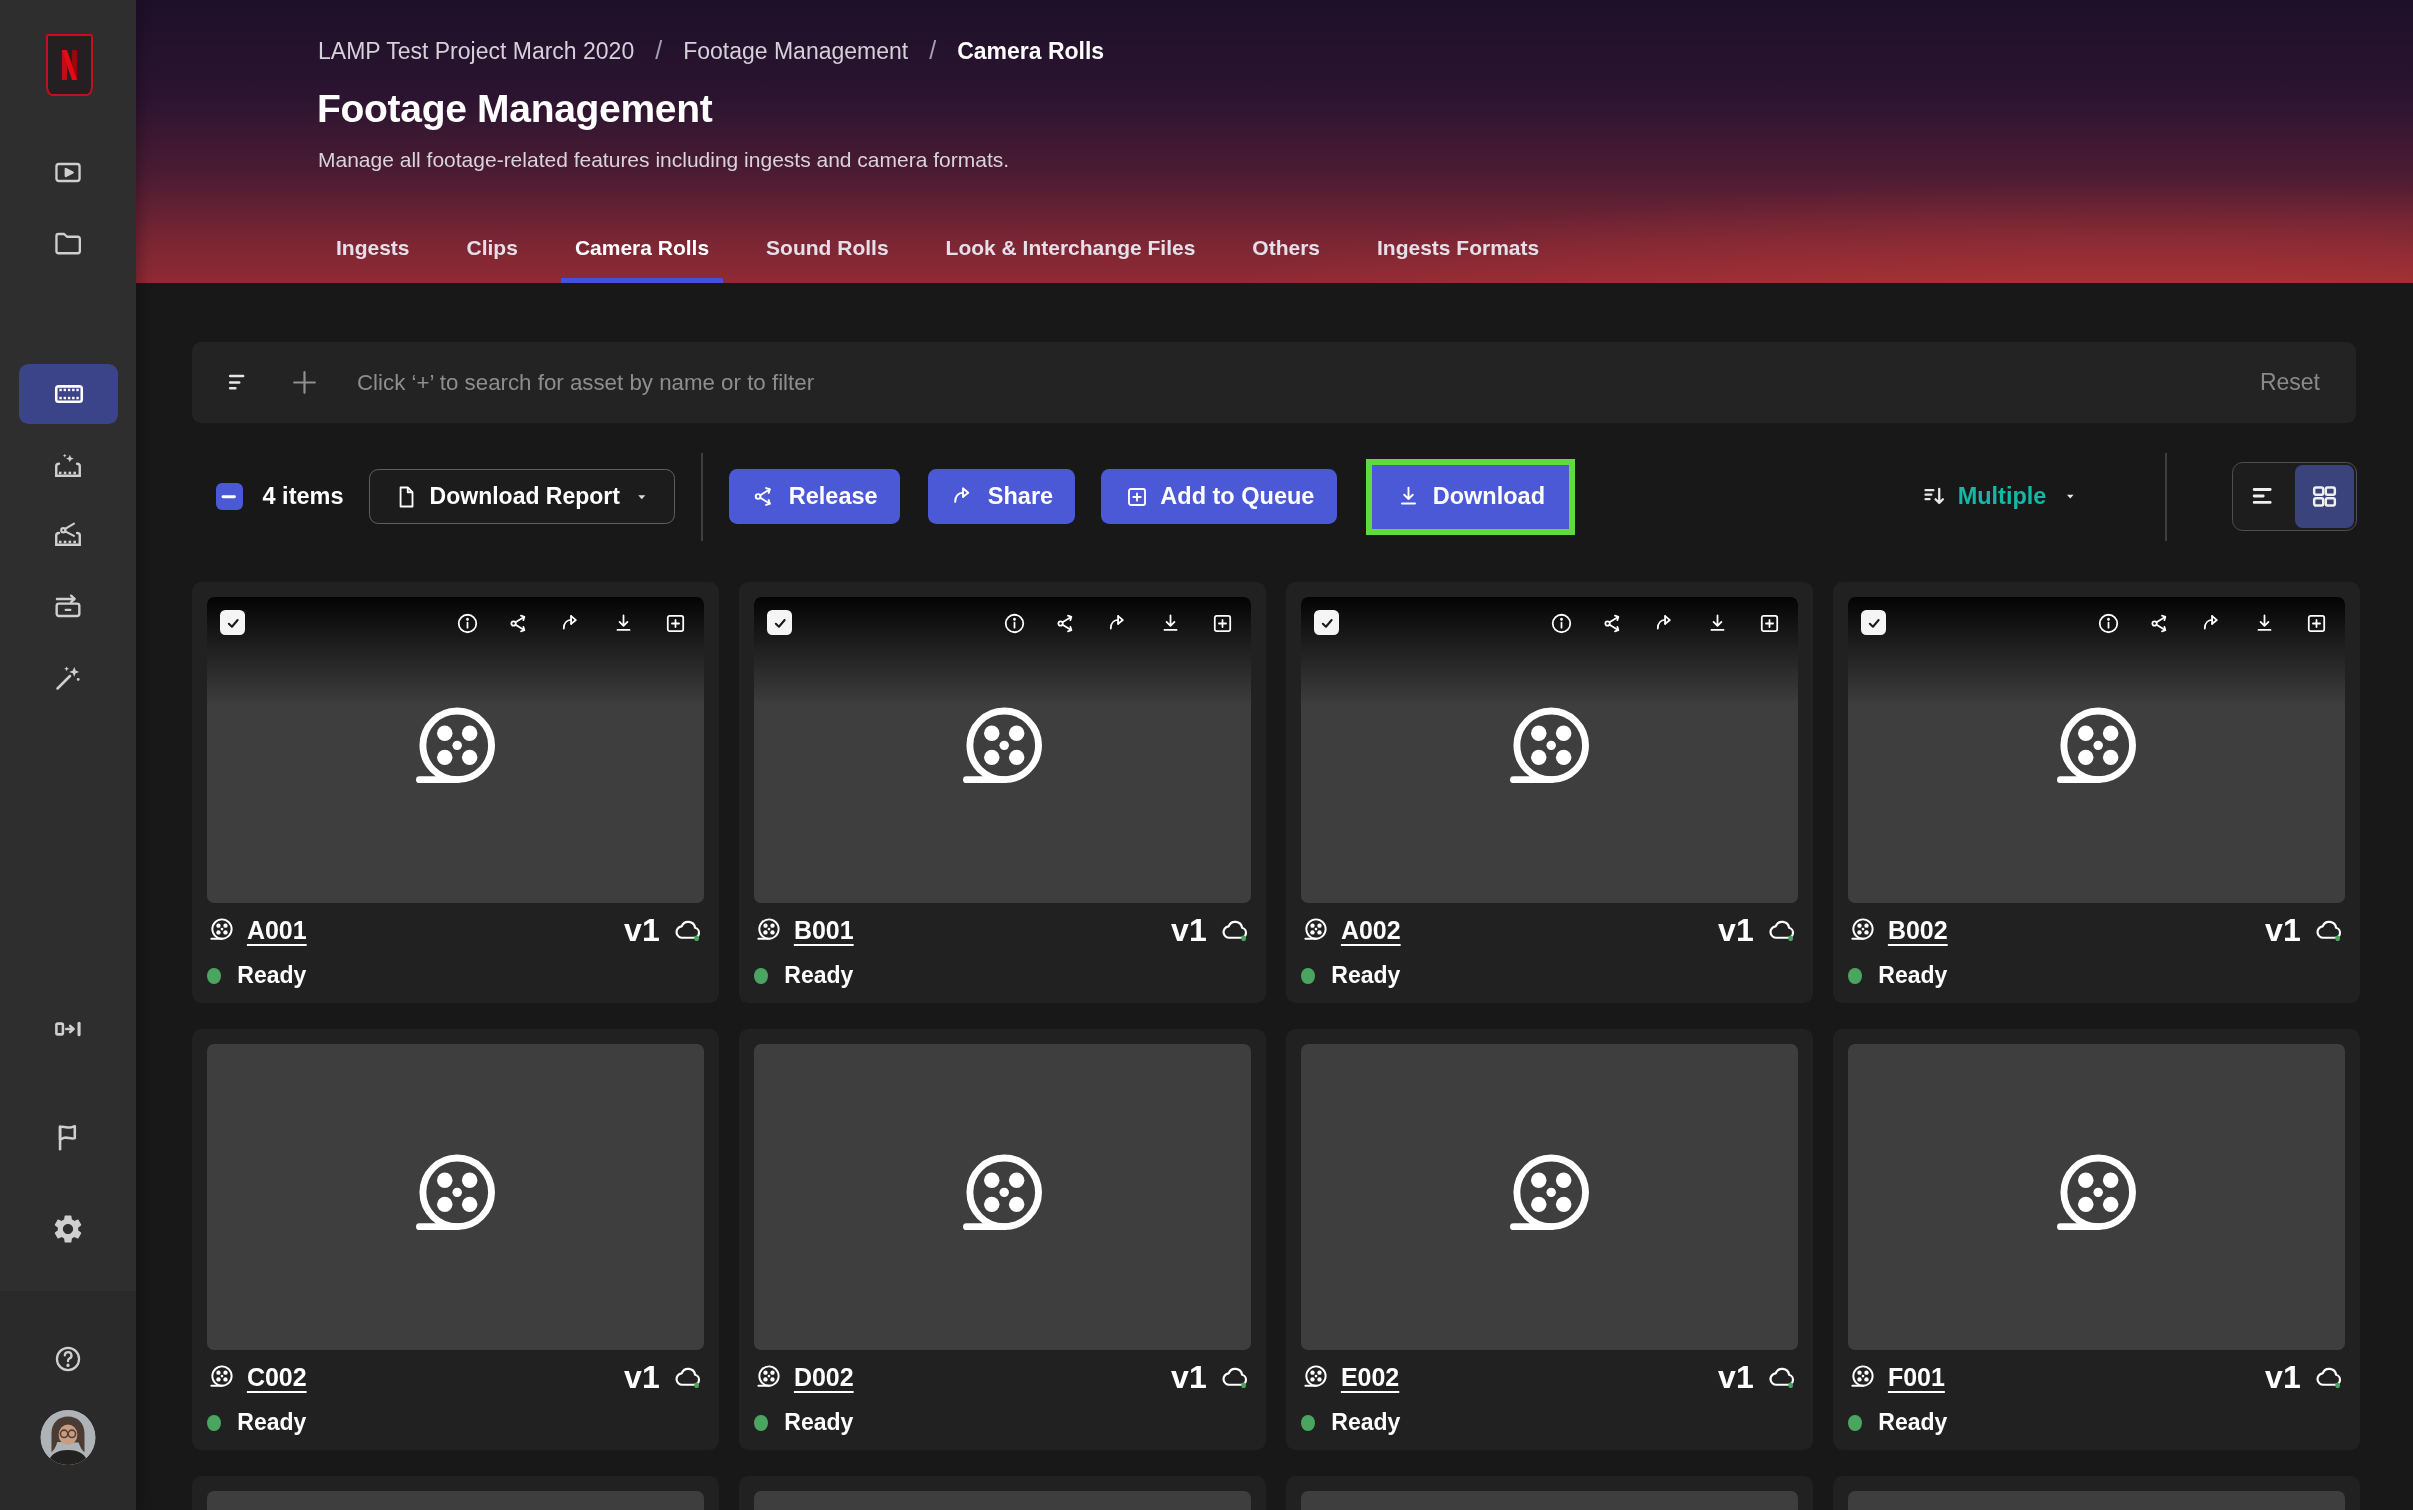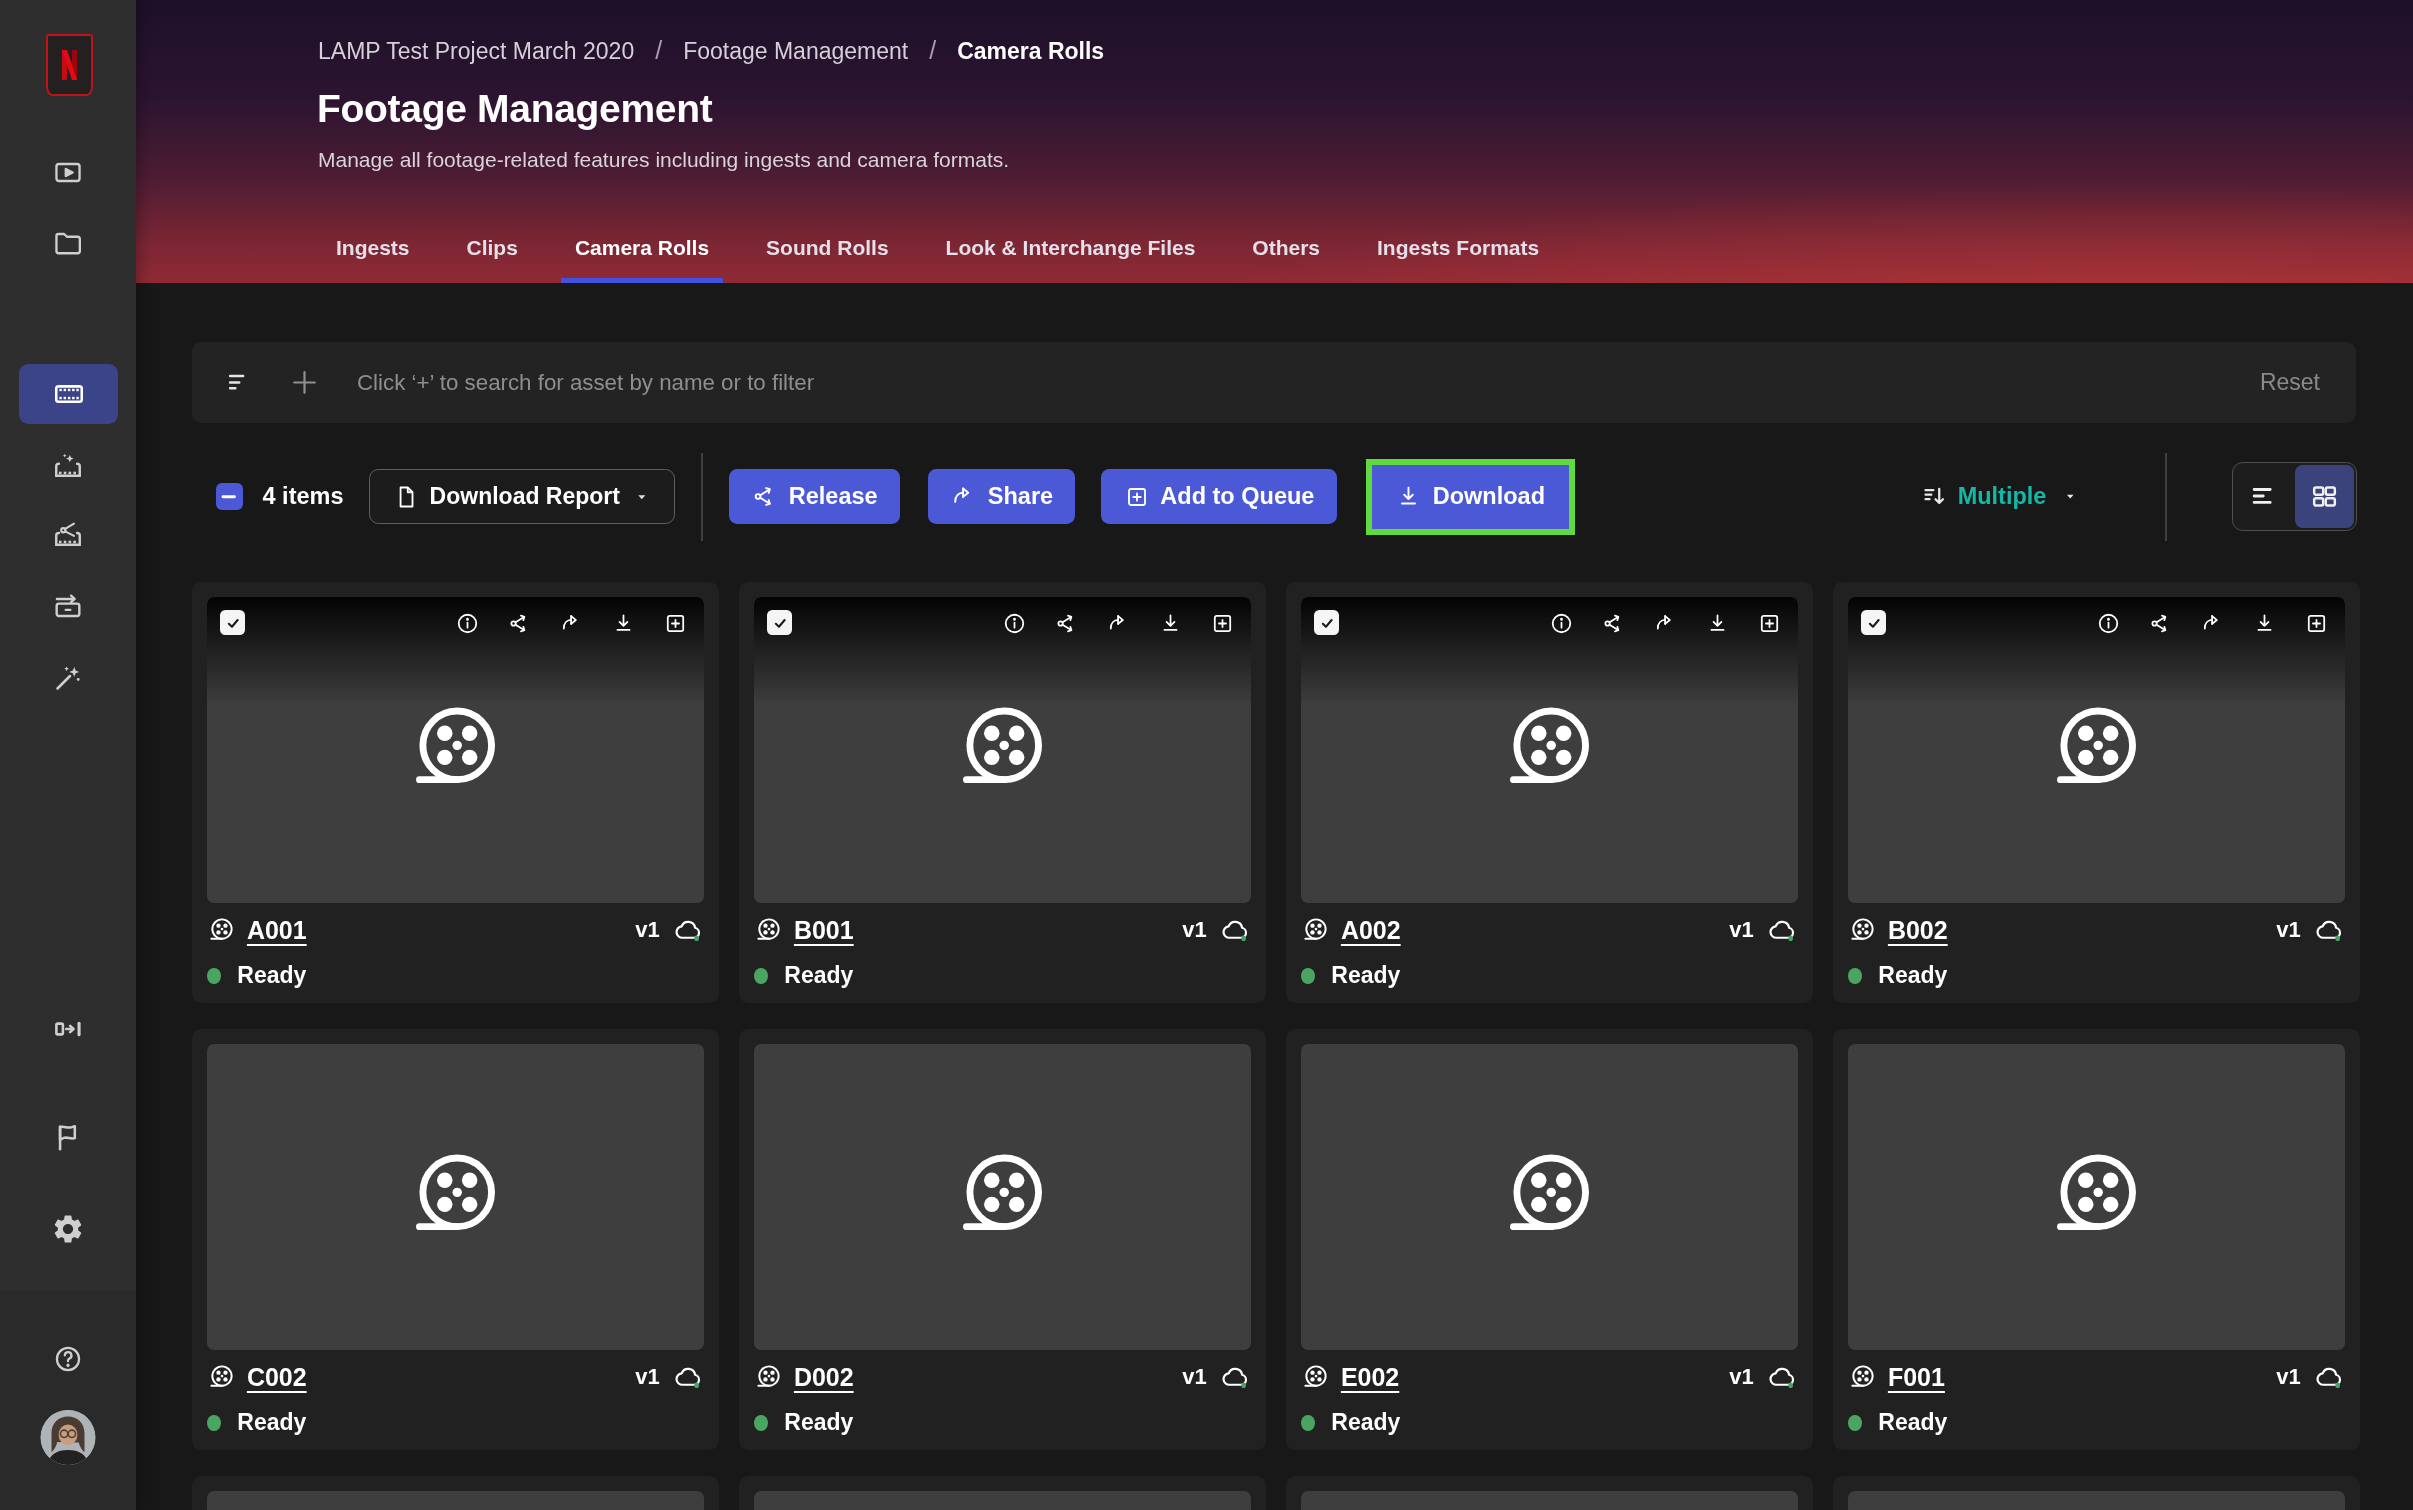--- a/index.html
+++ b/index.html
@@ -91,21 +91,21 @@
   .card-check { position:absolute; left:13px; top:13px; width:25px; height:25px; background:#f5f5f5;
                 border-radius:5.3px; display:flex; align-items:center; justify-content:center;
                 color:#1a1a1a; cursor:pointer; }
   .thumb-actions { position:absolute; right:15.3px; top:14px; display:flex; gap:27px; color:#ffffff; }
   .thumb-actions .tic { cursor:pointer; }
   .card-footer { margin-top:10.6px; display:flex; align-items:center; height:33px; }
   .roll-ic { color:#ffffff; }
   .card-name { margin-left:10.6px; font-size:25px; font-weight:700; color:#ffffff;
                text-decoration:underline; text-decoration-thickness:1.8px; text-underline-offset:5.3px; cursor:pointer; }
   .card-right { margin-left:auto; display:flex; align-items:center; }
-  .card-version { font-size:22px; font-weight:600; color:#ffffff; }
+  .card-version { font-size:32px; font-weight:600; color:#ffffff; }
   .cloud-ic { margin-left:13px; color:#ffffff; }
   .card-status { margin-top:15.3px; display:flex; align-items:center; }
   .status-dot { width:13.5px; height:16px; border-radius:50%; background:#4aa561; }
   .status-label { margin-left:16.5px; font-size:23px; font-weight:600; color:#ffffff; }
 
   .icon { display:block; } .ic-30{width:17.6px;height:17.6px} .ic-40{width:23.5px;height:23.5px}
   .ic-42{width:25px;height:25px} .ic-44{width:26px;height:26px} .ic-46{width:27px;height:27px}
   .ic-50{width:29px;height:29px} .ic-52{width:31px;height:31px} .ic-54{width:32px;height:32px}
   .ic-56{width:33px;height:33px} .ic-58{width:34px;height:34px} .ic-175{width:103px;height:103px}
   .ic-28{width:16.5px;height:16.5px}

